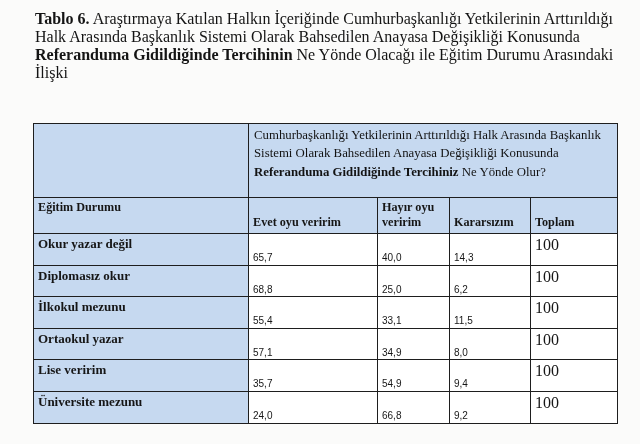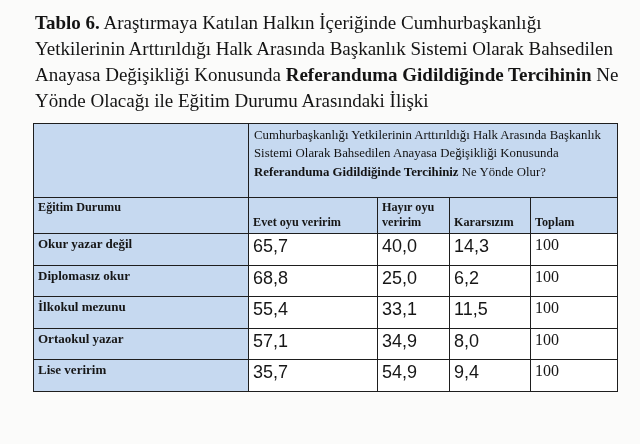--- a/index.html
+++ b/index.html
@@ -14,22 +14,22 @@
     font-family: "Liberation Serif", serif;
     color: #161616;
     overflow: hidden;
   }
   .caption {
     position: absolute;
     left: 35px;
     top: 10px;
     width: 592px;
     margin: 0;
-    font-size: 19px;
-    line-height: 26px;
+    font-size: 16px;
+    line-height: 18px;
     color: #141414;
   }
   .caption b { font-weight: bold; }
   table.tbl {
     position: absolute;
     left: 33px;
     top: 123px;
     border-collapse: collapse;
     table-layout: fixed;
     background: #ffffff;
@@ -66,22 +66,22 @@
   th.top-al { vertical-align: top; padding-top: 2px; font-family: Liberation Serif, serif; }
   th.bot-al { vertical-align: bottom; padding-bottom: 4px; }
   td.row-label {
     font-family: "Liberation Serif", serif;
     font-weight: bold;
     font-size: 13px;
     padding-top: 2px;
   }
   td.num {
     font-family: "Liberation Sans", sans-serif;
-    font-size: 18px;
-    padding-top: 2px;
+    font-size: 10px;
+    padding-top: 18px;
     background: #ffffff;
   }
   td.total {
     font-family: "Liberation Serif", serif;
     font-size: 16px;
     padding-top: 2px;
     background: #ffffff;
   }
 </style>
 </head>
@@ -137,14 +137,21 @@
       <td class="num">8,0</td>
       <td class="total">100</td>
     </tr>
     <tr class="r-d">
       <td class="blue row-label">Lise veririm</td>
       <td class="num">35,7</td>
       <td class="num">54,9</td>
       <td class="num">9,4</td>
       <td class="total">100</td>
     </tr>
+    <tr class="r-d">
+      <td class="blue row-label">Üniversite mezunu</td>
+      <td class="num">24,0</td>
+      <td class="num">66,8</td>
+      <td class="num">9,2</td>
+      <td class="total">100</td>
+    </tr>
   </tbody>
 </table>
 
 </body></html>

